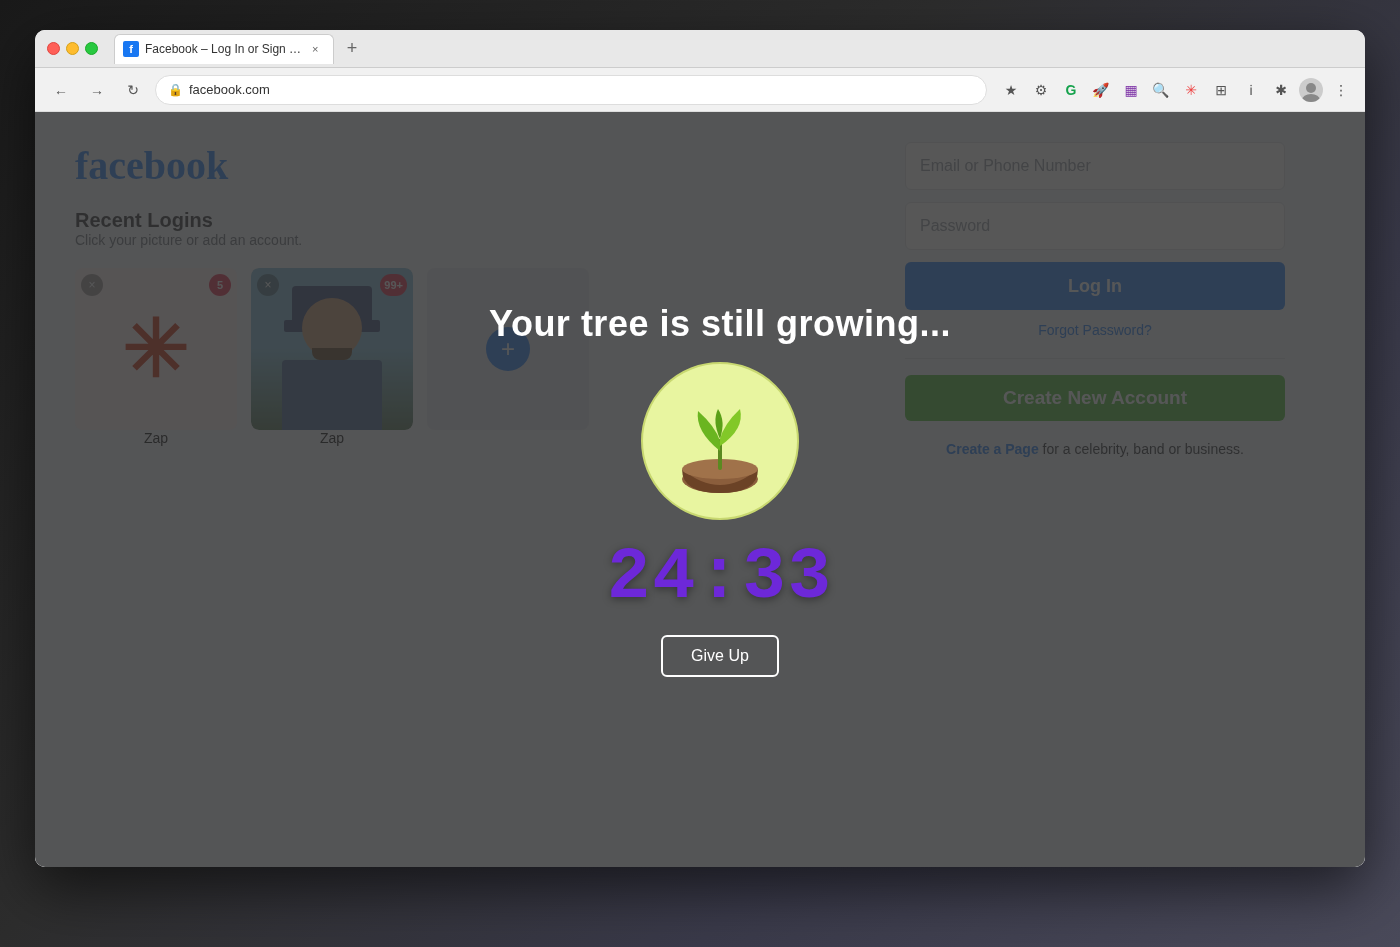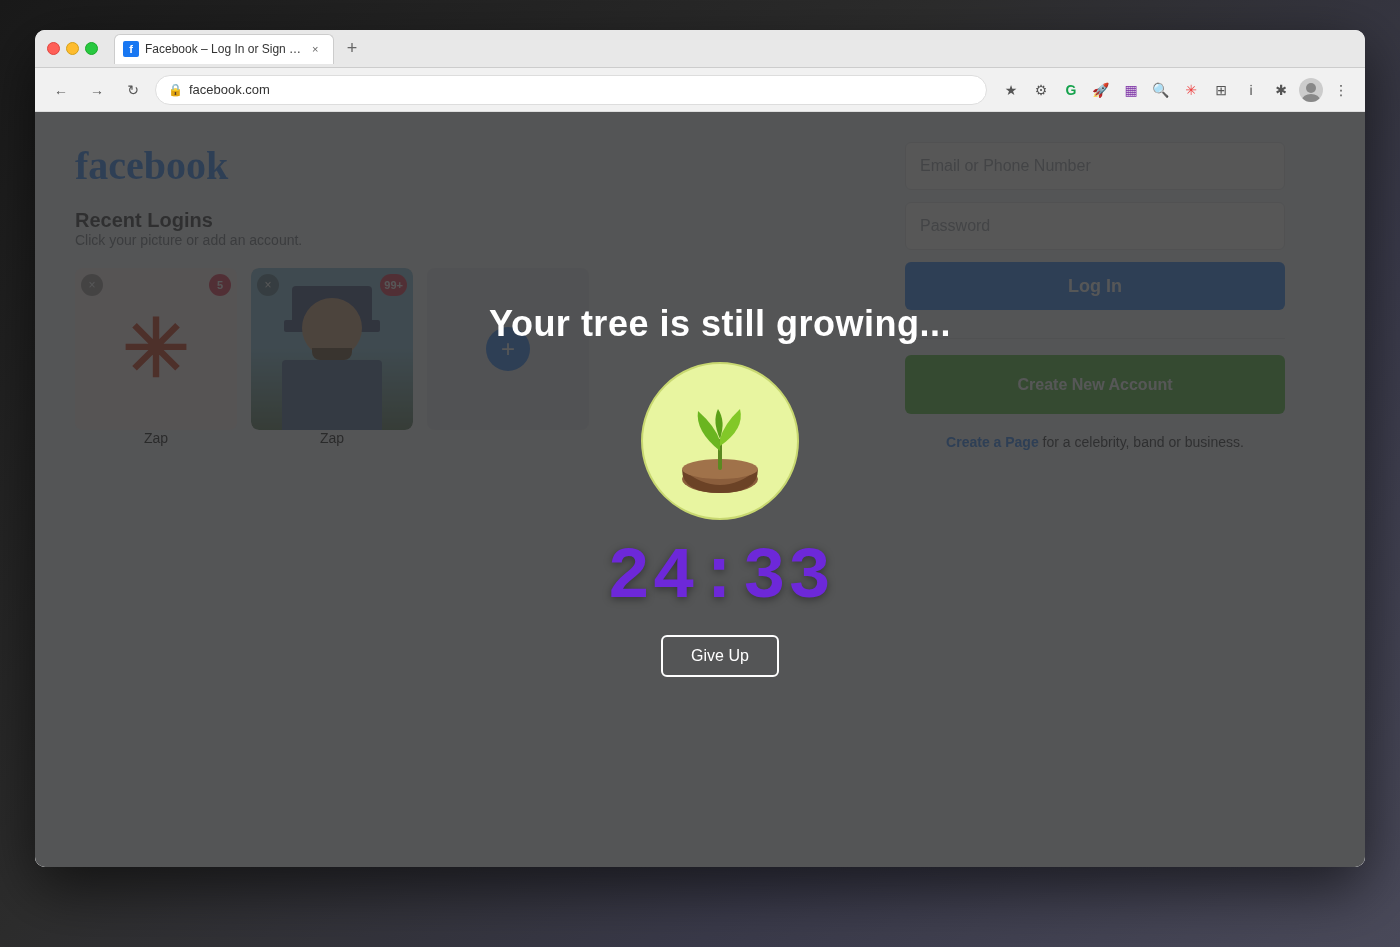--- a/index.html
+++ b/index.html
@@ -374,26 +374,26 @@
     }
 
     .fb-divider {
       border: none;
       border-top: 1px solid #dadde1;
       margin: 16px 0;
     }
 
     .fb-create-btn {
       width: 100%;
-      height: 59px;
+      height: 46px;
       background: #42b72a;
       border: none;
       border-radius: 6px;
       color: #fff;
-      font-size: 16px;
+      font-size: 19px;
       font-weight: bold;
       cursor: pointer;
       margin-bottom: 20px;
     }
 
     .fb-page-link {
       text-align: center;
       font-size: 14px;
       color: #1c1e21;
     }
@@ -606,20 +606,21 @@
               <div class="fb-add-plus">+</div>
             </div>
           </div>
         </div>
       </div>
 
       <div class="fb-right">
         <input class="fb-input" type="text" placeholder="Email or Phone Number" style="">
         <input class="fb-input" type="password" placeholder="Password" style="">
         <button class="fb-login-btn">Log In</button>
+        <div class="fb-forgot">Forgot Password?</div>
         <hr class="fb-divider">
         <button class="fb-create-btn">Create New Account</button>
         <div class="fb-page-link">
           <span style="color:#1877f2;font-weight:600;cursor:pointer;">Create a Page</span><span> for a celebrity, band or business.</span>
         </div>
       </div>
 
     </div>
 
     <div class="overlay">

